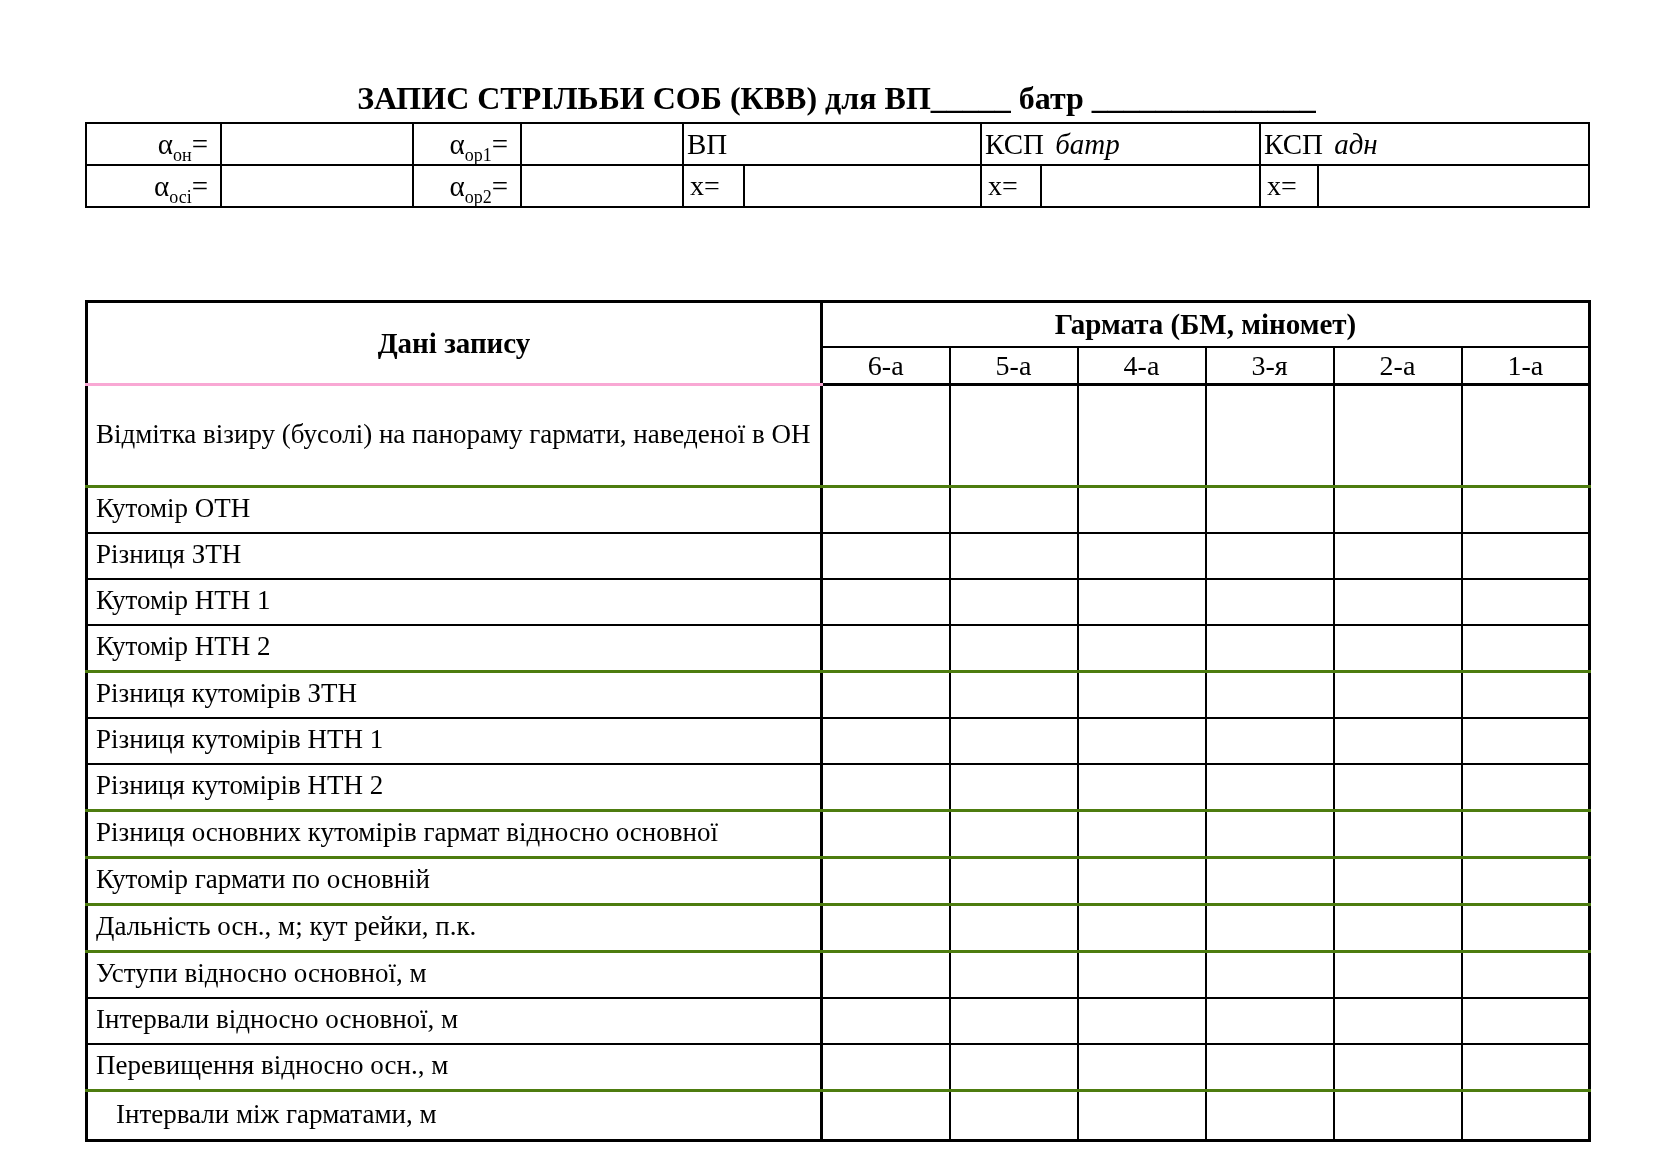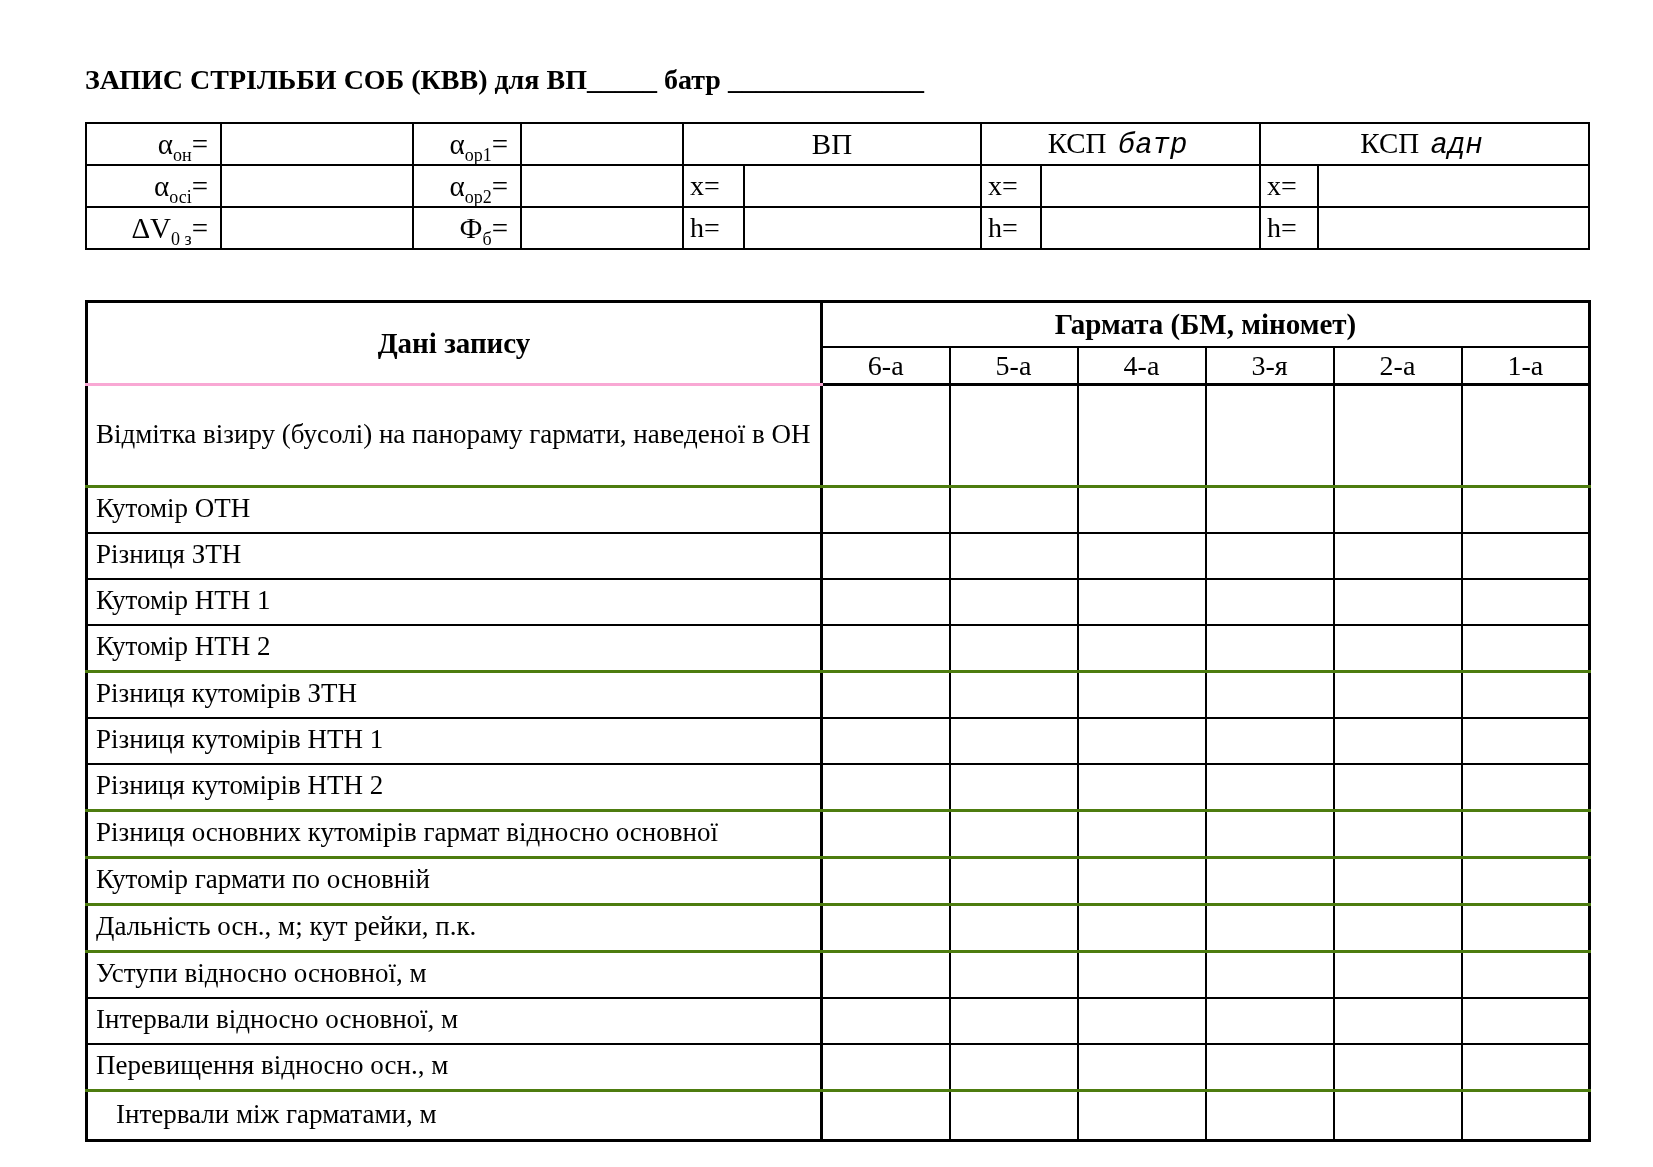--- a/index.html
+++ b/index.html
@@ -1,32 +1,32 @@
 <!DOCTYPE html>
 <html><head>
 <meta charset="utf-8">
 <style>
   html,body{margin:0;padding:0;}
   body{
     width:1653px;height:1167px;background:#ffffff;position:relative;
     font-family:"Liberation Serif", serif;color:#000;
   }
   .title{
-    position:absolute;top:64px;left:85px;width:1503px;
-    font-weight:bold;font-size:28px;white-space:pre;
+    position:absolute;top:80px;left:85px;width:1503px;
+    text-align:center;font-weight:bold;font-size:32px;white-space:pre;
   }
   table{border-collapse:collapse;table-layout:fixed;}
   
   .info{position:absolute;left:85px;top:122px;width:1503px;border:2px solid #000;}
   .info td{border:2px solid #000;height:40px;padding:0 3px;font-size:29px;overflow:hidden;}
   .info td.lab{text-align:right;padding-right:12px;}
   .info td.coord{text-align:left;padding-left:6px;font-size:28px;}
-  .info td.sect{text-align:center;font-size:29px;}
+  .info td.sect{font-size:29px;}
   .info sub{font-size:18px;line-height:0;}
-  .uword{font-style:italic;border-bottom:2px solid #000;padding:0 6px 19px 4px;font-family:Liberation Mono, monospace;}
+  .uword{font-style:italic;border-bottom:2px solid #000;padding:0 6px 19px 4px;}
   
   .main{position:absolute;left:85px;top:300px;width:1503px;border:3px solid #000;}
   .main td{border:2px solid #000;height:40px;padding:0;overflow:hidden;}
   .main td.lbl{font-size:27px;text-align:left;padding:1px 6px 3px 8px;border-right:3px solid #000;line-height:1.25;}
   .main td.hdr{font-weight:bold;text-align:center;font-size:29px;}
   .main td.gnum{font-weight:normal;text-align:center;font-size:28px;height:35px;border-bottom:3px solid #000;}
   .main tr.tb td{border-bottom:3px solid #4d7c0f;}
   .main tr.tall td{height:95px;}
   .main td.dz{border-bottom:3px solid #f9a8d4;}
   .main td.gh{height:43px;border-bottom:2px solid #000;}
@@ -64,32 +64,20 @@
     <td></td>
     <td class="lab"><span>α</span><sub>ор2</sub><span>=</span></td>
     <td></td>
     <td class="coord">x=</td>
     <td></td>
     <td class="coord">x=</td>
     <td></td>
     <td class="coord">x=</td>
     <td></td>
   </tr>
-  <tr>
-    <td class="lab"><span>ΔV</span><sub>0 з</sub><span>=</span></td>
-    <td></td>
-    <td class="lab"><span>Ф</span><sub>б</sub><span>=</span></td>
-    <td></td>
-    <td class="coord">h=</td>
-    <td></td>
-    <td class="coord">h=</td>
-    <td></td>
-    <td class="coord">h=</td>
-    <td></td>
-  </tr>
 </tbody>
   </table>
 
 <table class="main">
   <colgroup>
     <col style="width:735px">
     <col style="width:128px">
       <col style="width:128px">
       <col style="width:128px">
     <col style="width:128px">

